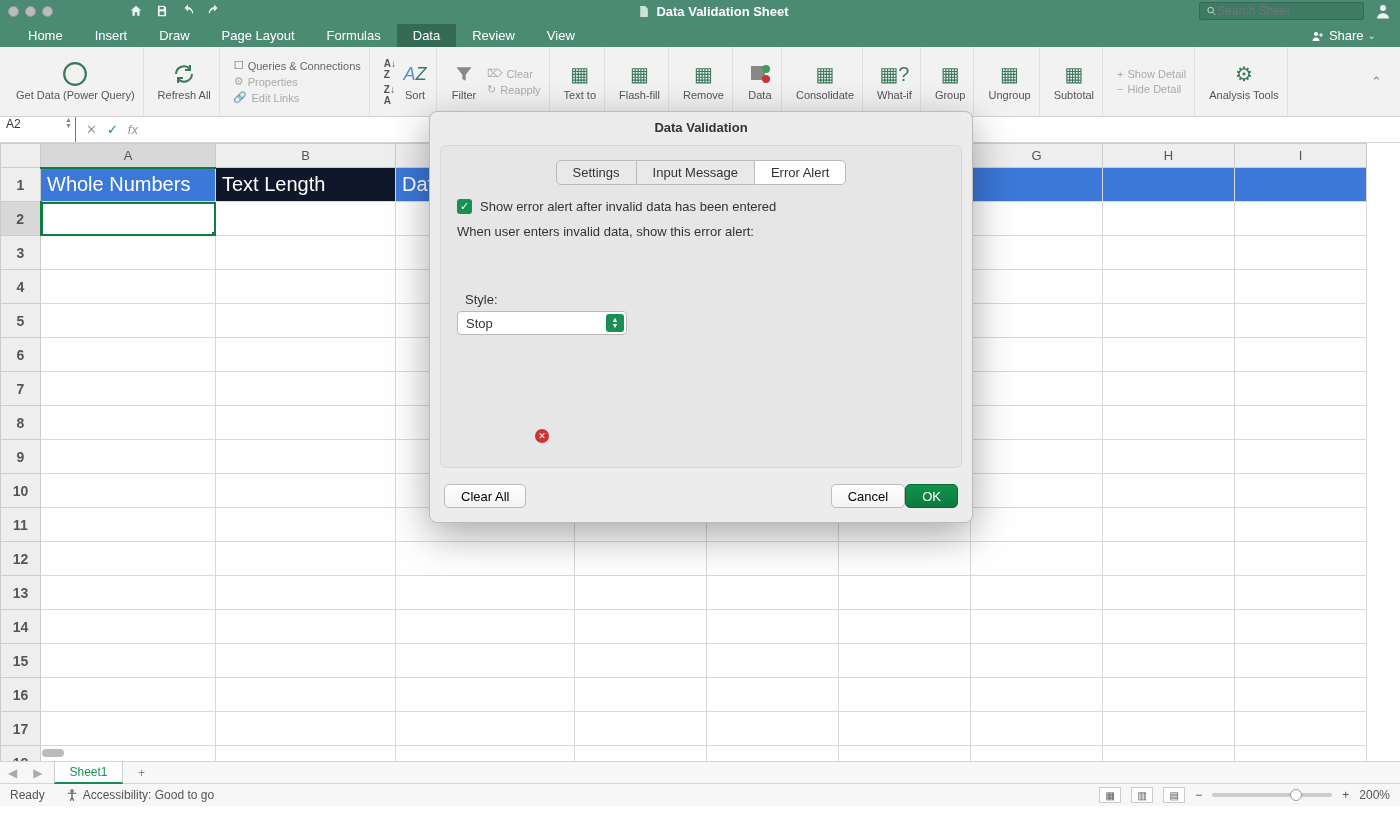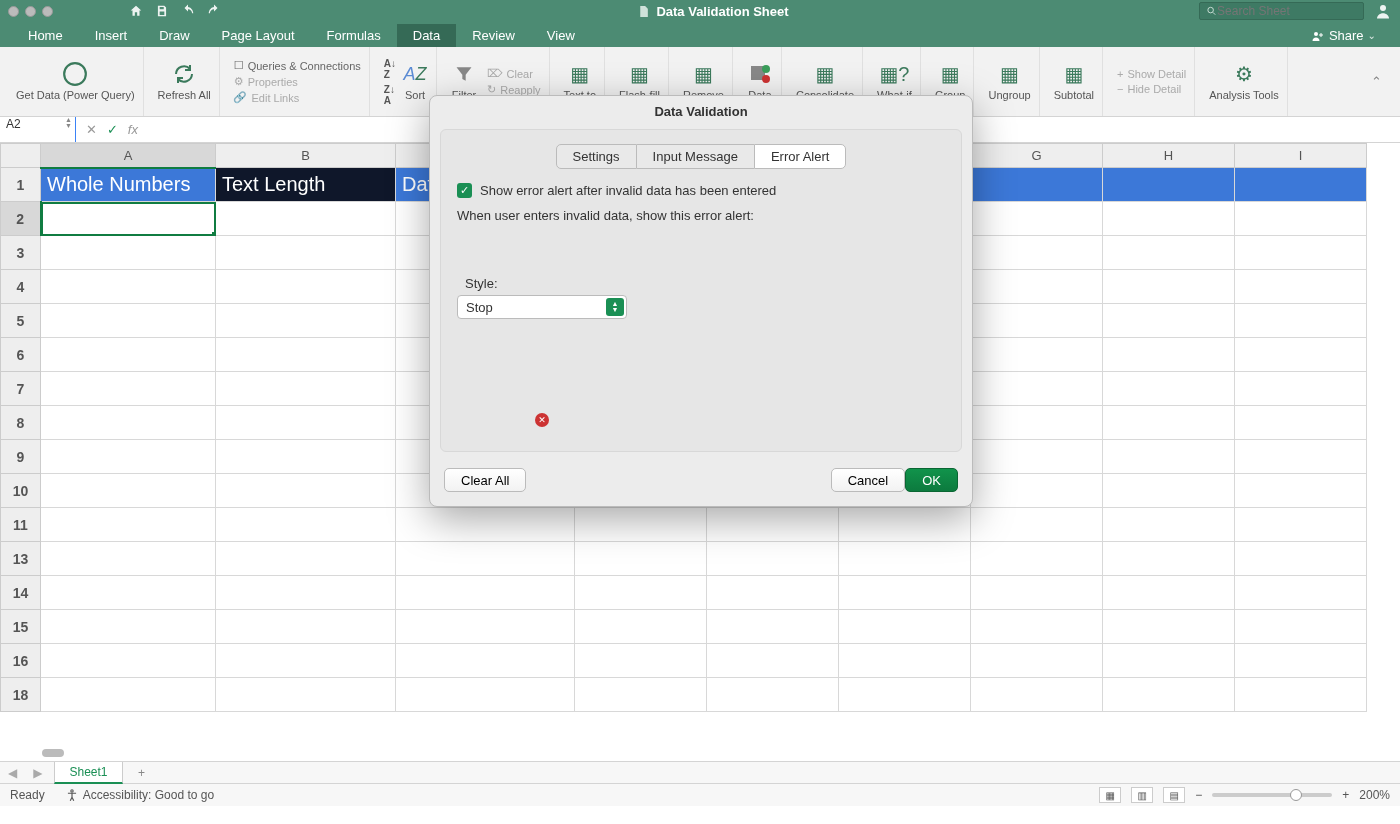--- a/index.html
+++ b/index.html
@@ -62,21 +62,21 @@
 .add-sheet{ width:22px; text-align:center; color:#888; margin-left:8px; border:1px solid transparent;}
 
 
 .status { height:22px; background:#f7f7f7; display:flex; align-items:center; font-size:12px; color:#555; padding:0 10px;}
 .status .right{ margin-left:auto; display:flex; align-items:center; gap:10px;}
 .viewbtn{ width:22px; height:16px; border:1px solid #ccc; display:flex; align-items:center; justify-content:center; font-size:10px; background:#fff;}
 .zoom-slider{ width:120px; height:4px; background:#ccc; position:relative; border-radius:2px;}
 .zoom-slider .thumb{ position:absolute; top:-4px; left:78px; width:12px; height:12px; border-radius:50%; background:#fff; border:1px solid #999;}
 
 
-.dialog { position:absolute; left:429px; top:95px; width:544px; background:#ececec; border:1px solid #bbb; border-radius:8px; box-shadow:0 12px 40px rgba(0,0,0,.35); }
+.dialog { position:absolute; left:429px; top:111px; width:544px; background:#ececec; border:1px solid #bbb; border-radius:8px; box-shadow:0 12px 40px rgba(0,0,0,.35); }
 .dialog-title{ text-align:center; font-weight:600; padding:8px 0 10px; font-size:13px;}
 .dialog-body{ background:#e6e6e6; margin:0 10px 16px; border-radius:6px; padding:14px 16px 24px; border:1px solid #d8d8d8;}
 .seg { display:flex; justify-content:center; margin-bottom:14px;}
 .seg-btn { padding:4px 16px; background:#e9e9e9; border:1px solid #bbb; font-size:13px; cursor:pointer; }
 .seg-btn:first-child{ border-radius:5px 0 0 5px;}
 .seg-btn:last-child{ border-radius:0 5px 5px 0;}
 .seg-btn.mid{ border-left:none; border-right:none;}
 .seg-btn.active{ background:#fff; box-shadow:inset 0 1px 0 #fff;}
 .chk-row{ display:flex; align-items:center; gap:8px; font-size:13px; margin-bottom:10px;}
 .chk{ width:15px; height:15px; border-radius:3px; background:#1a8f54; display:flex; align-items:center; justify-content:center; color:#fff; font-size:11px;}
@@ -426,20 +426,32 @@
           <td class="cell"></td>
           <td class="cell"></td>
           <td class="cell"></td>
           <td class="cell"></td>
           <td class="cell"></td>
           <td class="cell"></td>
           <td class="cell"></td>
           <td class="cell"></td>
         </tr>
         <tr>
+          <th class="rowhdr ">12</th>
+          <td class="cell"></td>
+          <td class="cell"></td>
+          <td class="cell"></td>
+          <td class="cell"></td>
+          <td class="cell"></td>
+          <td class="cell"></td>
+          <td class="cell"></td>
+          <td class="cell"></td>
+          <td class="cell"></td>
+        </tr>
+        <tr>
           <th class="rowhdr ">13</th>
           <td class="cell"></td>
           <td class="cell"></td>
           <td class="cell"></td>
           <td class="cell"></td>
           <td class="cell"></td>
           <td class="cell"></td>
           <td class="cell"></td>
           <td class="cell"></td>
           <td class="cell"></td>
@@ -463,20 +475,32 @@
           <td class="cell"></td>
           <td class="cell"></td>
           <td class="cell"></td>
           <td class="cell"></td>
           <td class="cell"></td>
           <td class="cell"></td>
           <td class="cell"></td>
         </tr>
         <tr>
           <th class="rowhdr ">16</th>
+          <td class="cell"></td>
+          <td class="cell"></td>
+          <td class="cell"></td>
+          <td class="cell"></td>
+          <td class="cell"></td>
+          <td class="cell"></td>
+          <td class="cell"></td>
+          <td class="cell"></td>
+          <td class="cell"></td>
+        </tr>
+        <tr>
+          <th class="rowhdr ">17</th>
           <td class="cell"></td>
           <td class="cell"></td>
           <td class="cell"></td>
           <td class="cell"></td>
           <td class="cell"></td>
           <td class="cell"></td>
           <td class="cell"></td>
           <td class="cell"></td>
           <td class="cell"></td>
         </tr>

